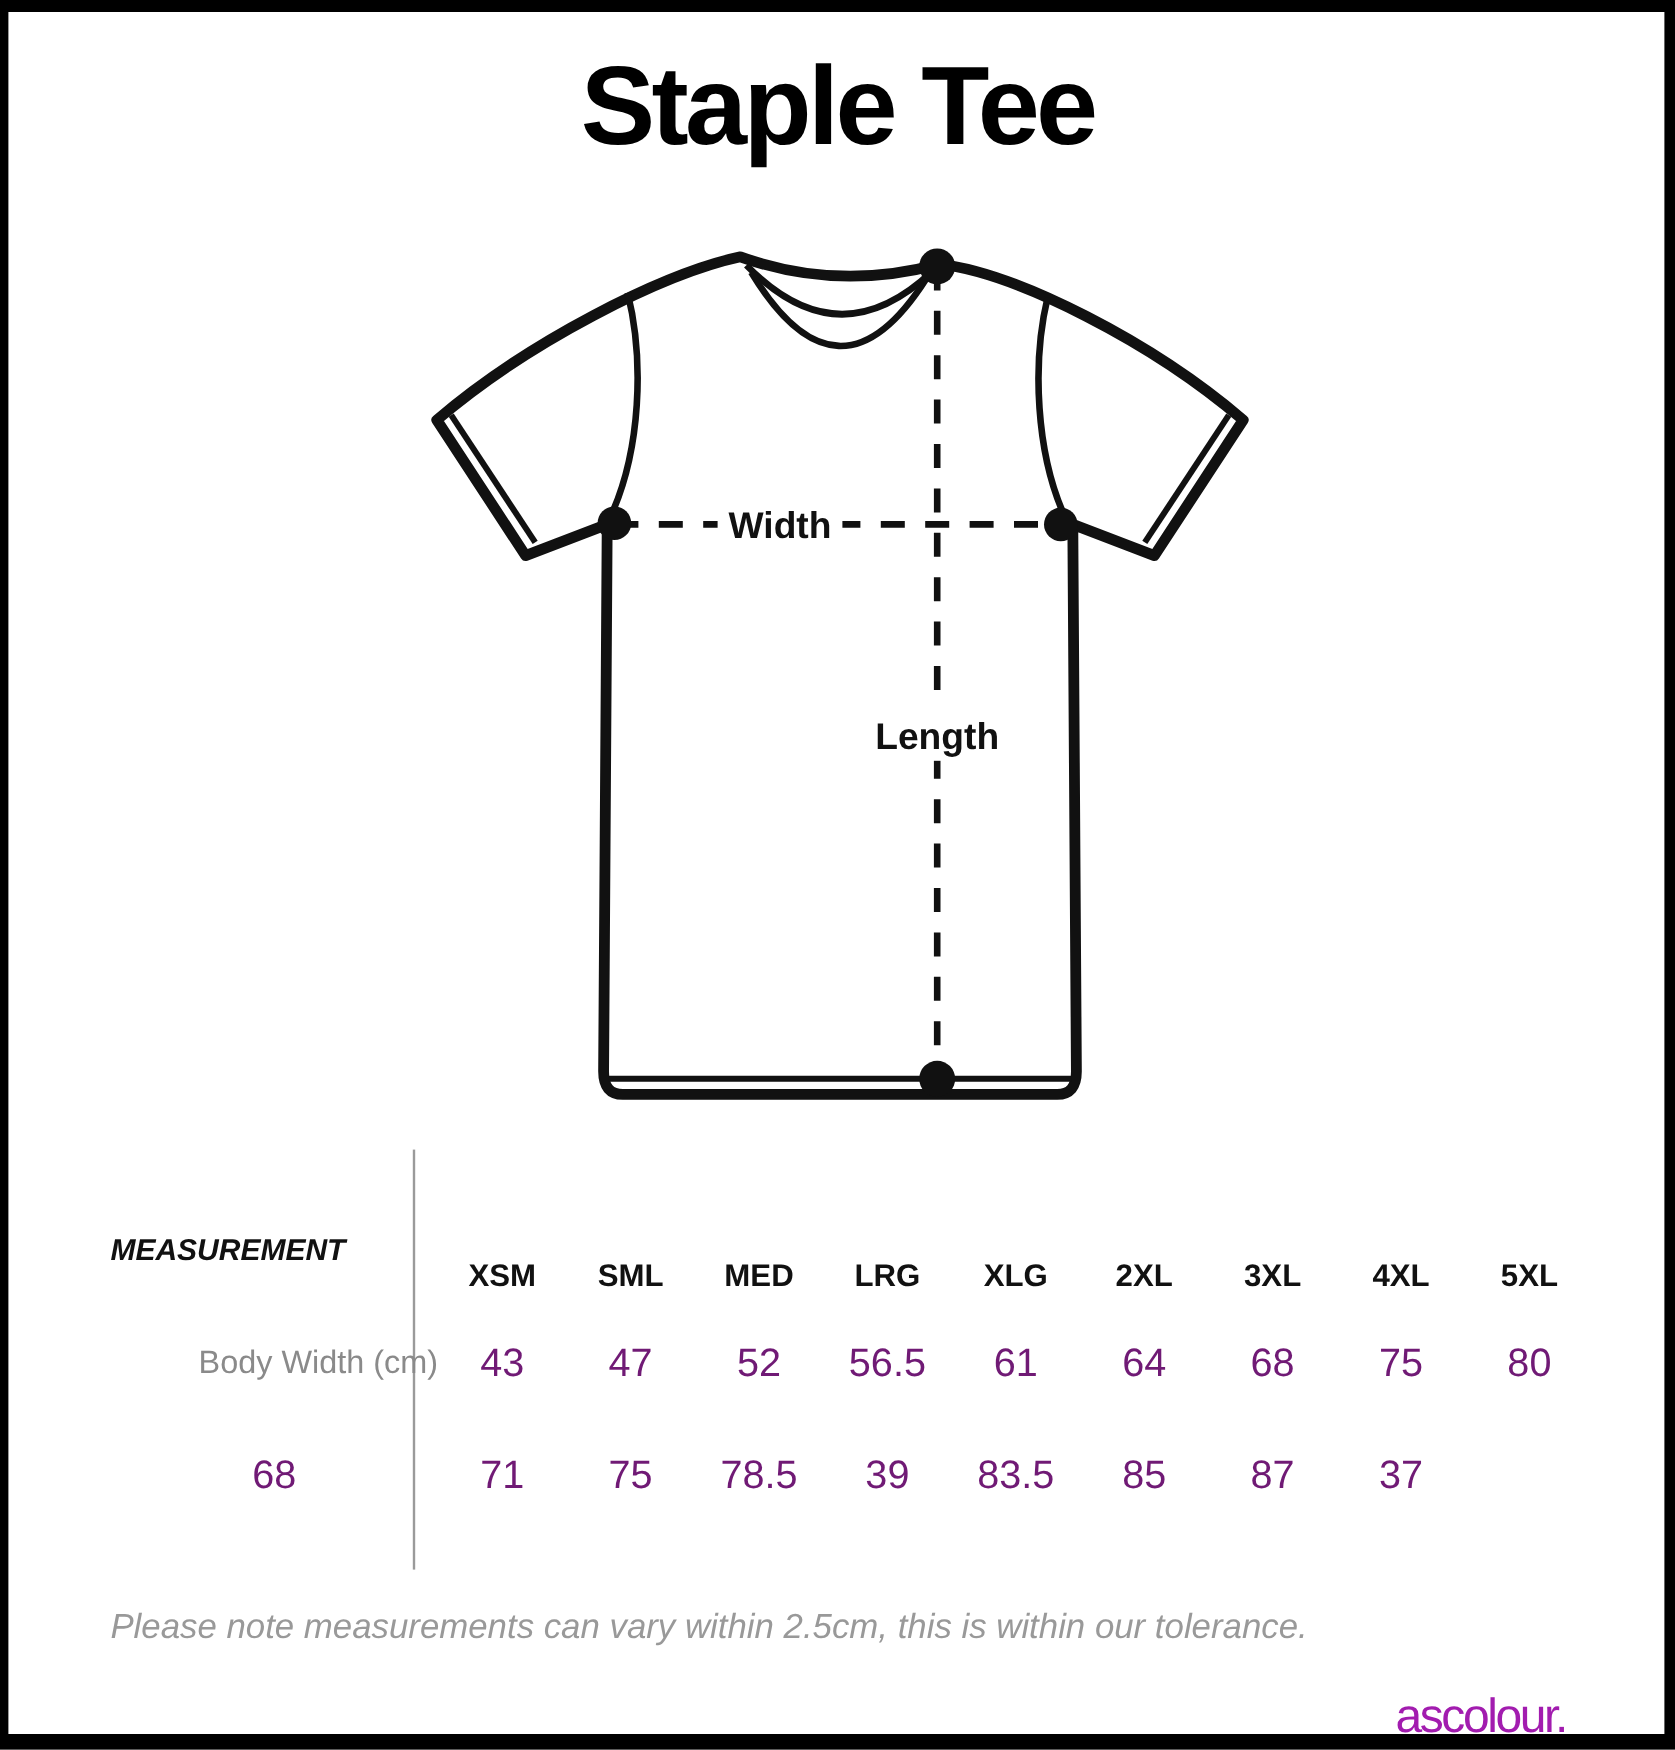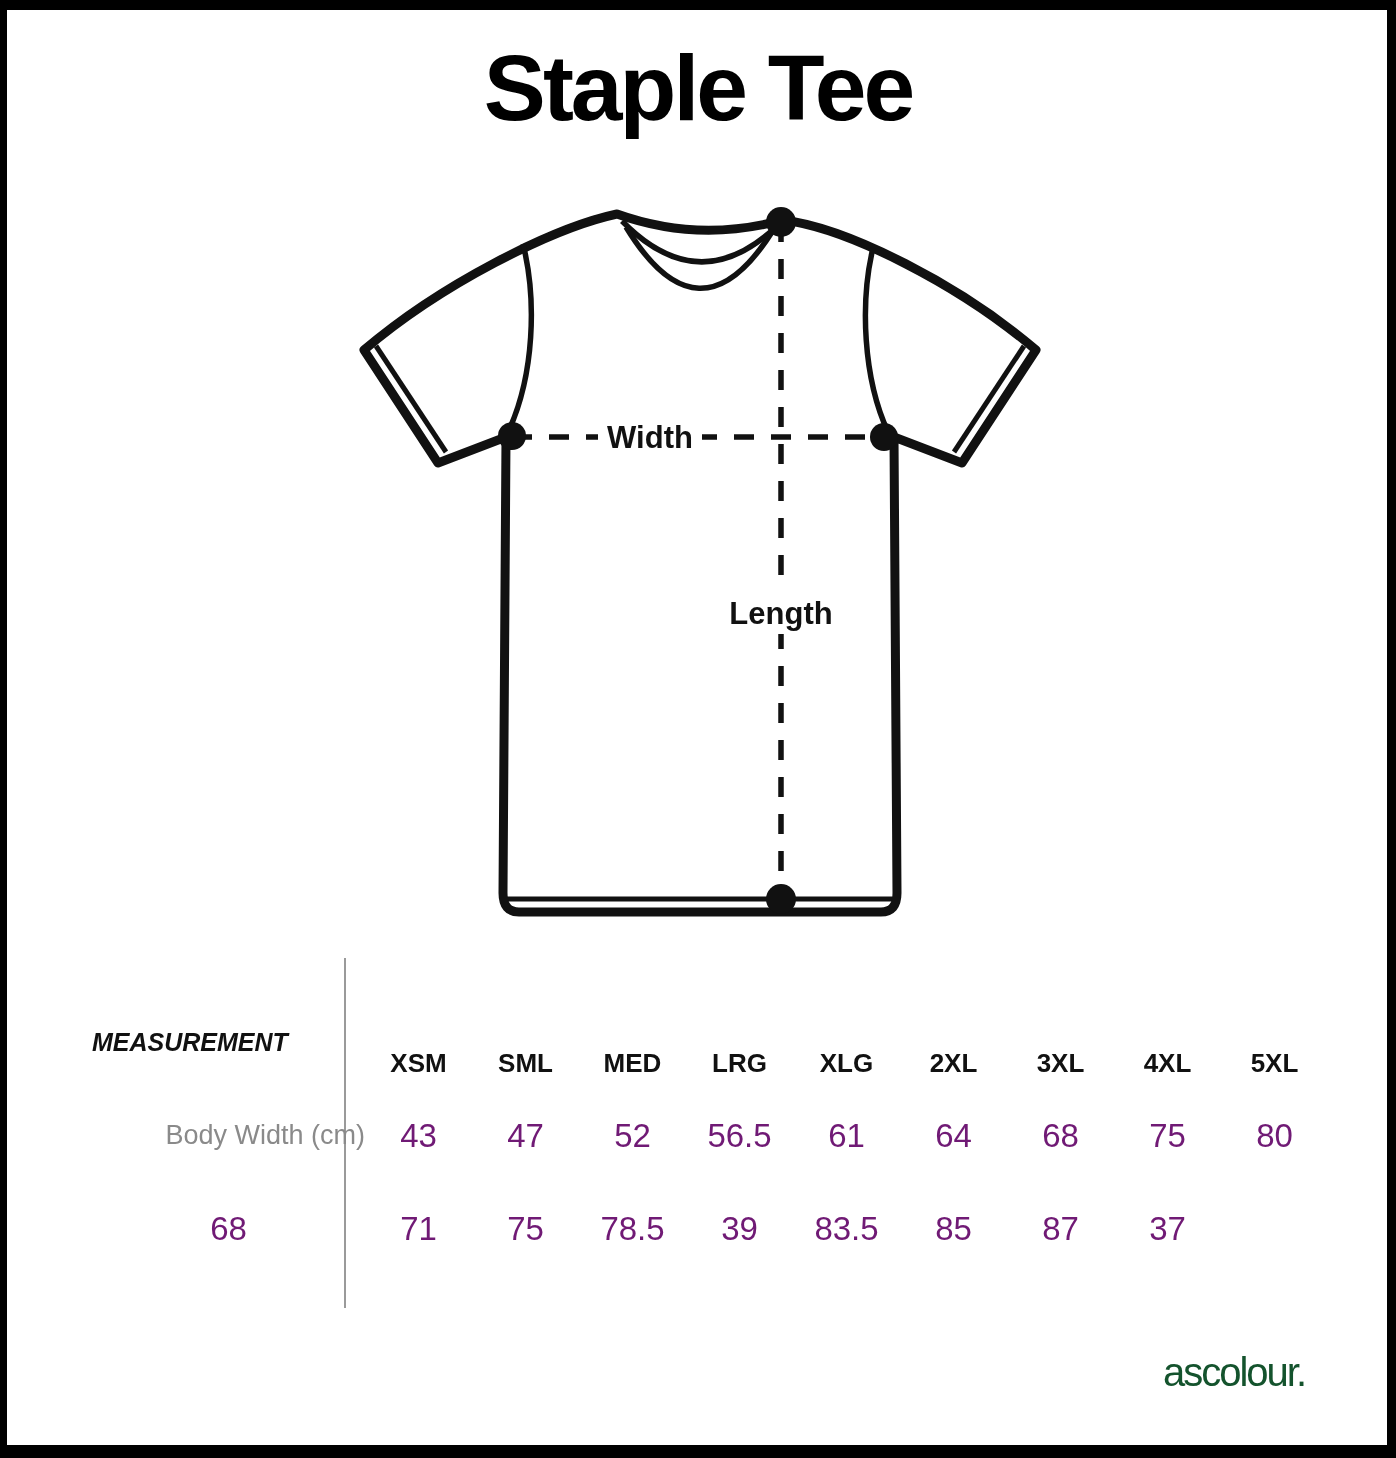--- a/index.html
+++ b/index.html
@@ -37,22 +37,22 @@
   .size-table .cell { font-size:33px; text-align:center; color:#701a75; }
   .divider {
     position:absolute; left:344px; top:958px;
     width:2px; height:350px; background:#9a9a9a;
   }
   .note {
     position:absolute; left:92px; top:1340px;
     font-size:29px; font-style:italic; color:#999;
   }
   .logo {
-    position:absolute; right:91px; top:1350px;
-    font-size:40px; letter-spacing:-2px; color:#14532d;
+    position:absolute; right:91px; top:1408px;
+    font-size:40px; letter-spacing:-2px; color:#a21caf;
   }
 </style>
 </head>
 <body>
 
 <div class="page">
 
   <div class="frame"></div>
 
   <div class="title">Staple Tee</div>
@@ -129,15 +129,16 @@
     <div class="cell">71</div>
     <div class="cell">75</div>
     <div class="cell">78.5</div>
     <div class="cell">39</div>
     <div class="cell">83.5</div>
     <div class="cell">85</div>
     <div class="cell">87</div>
     <div class="cell">37</div>
   </div>
 
+  <div class="note">Please note measurements can vary within 2.5cm, this is within our tolerance.</div>
   <div class="logo">ascolour.</div>
 
 </div>
 
 </body></html>

